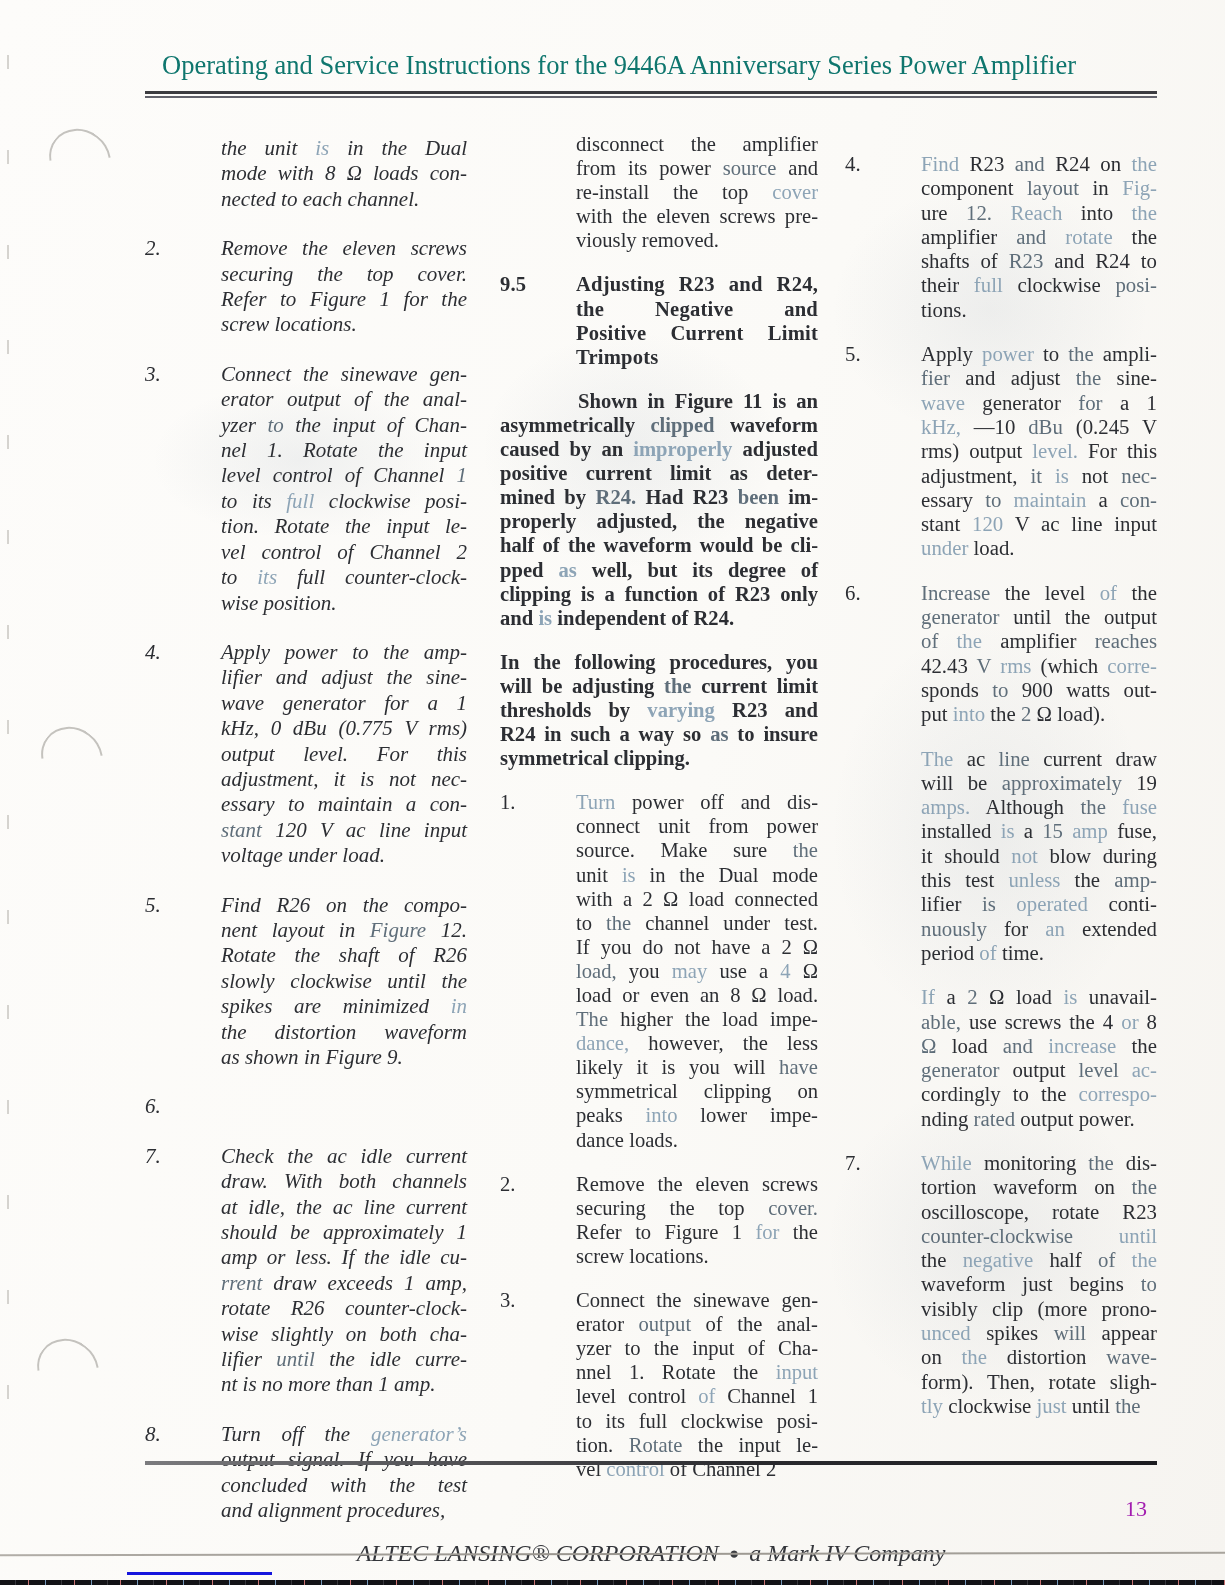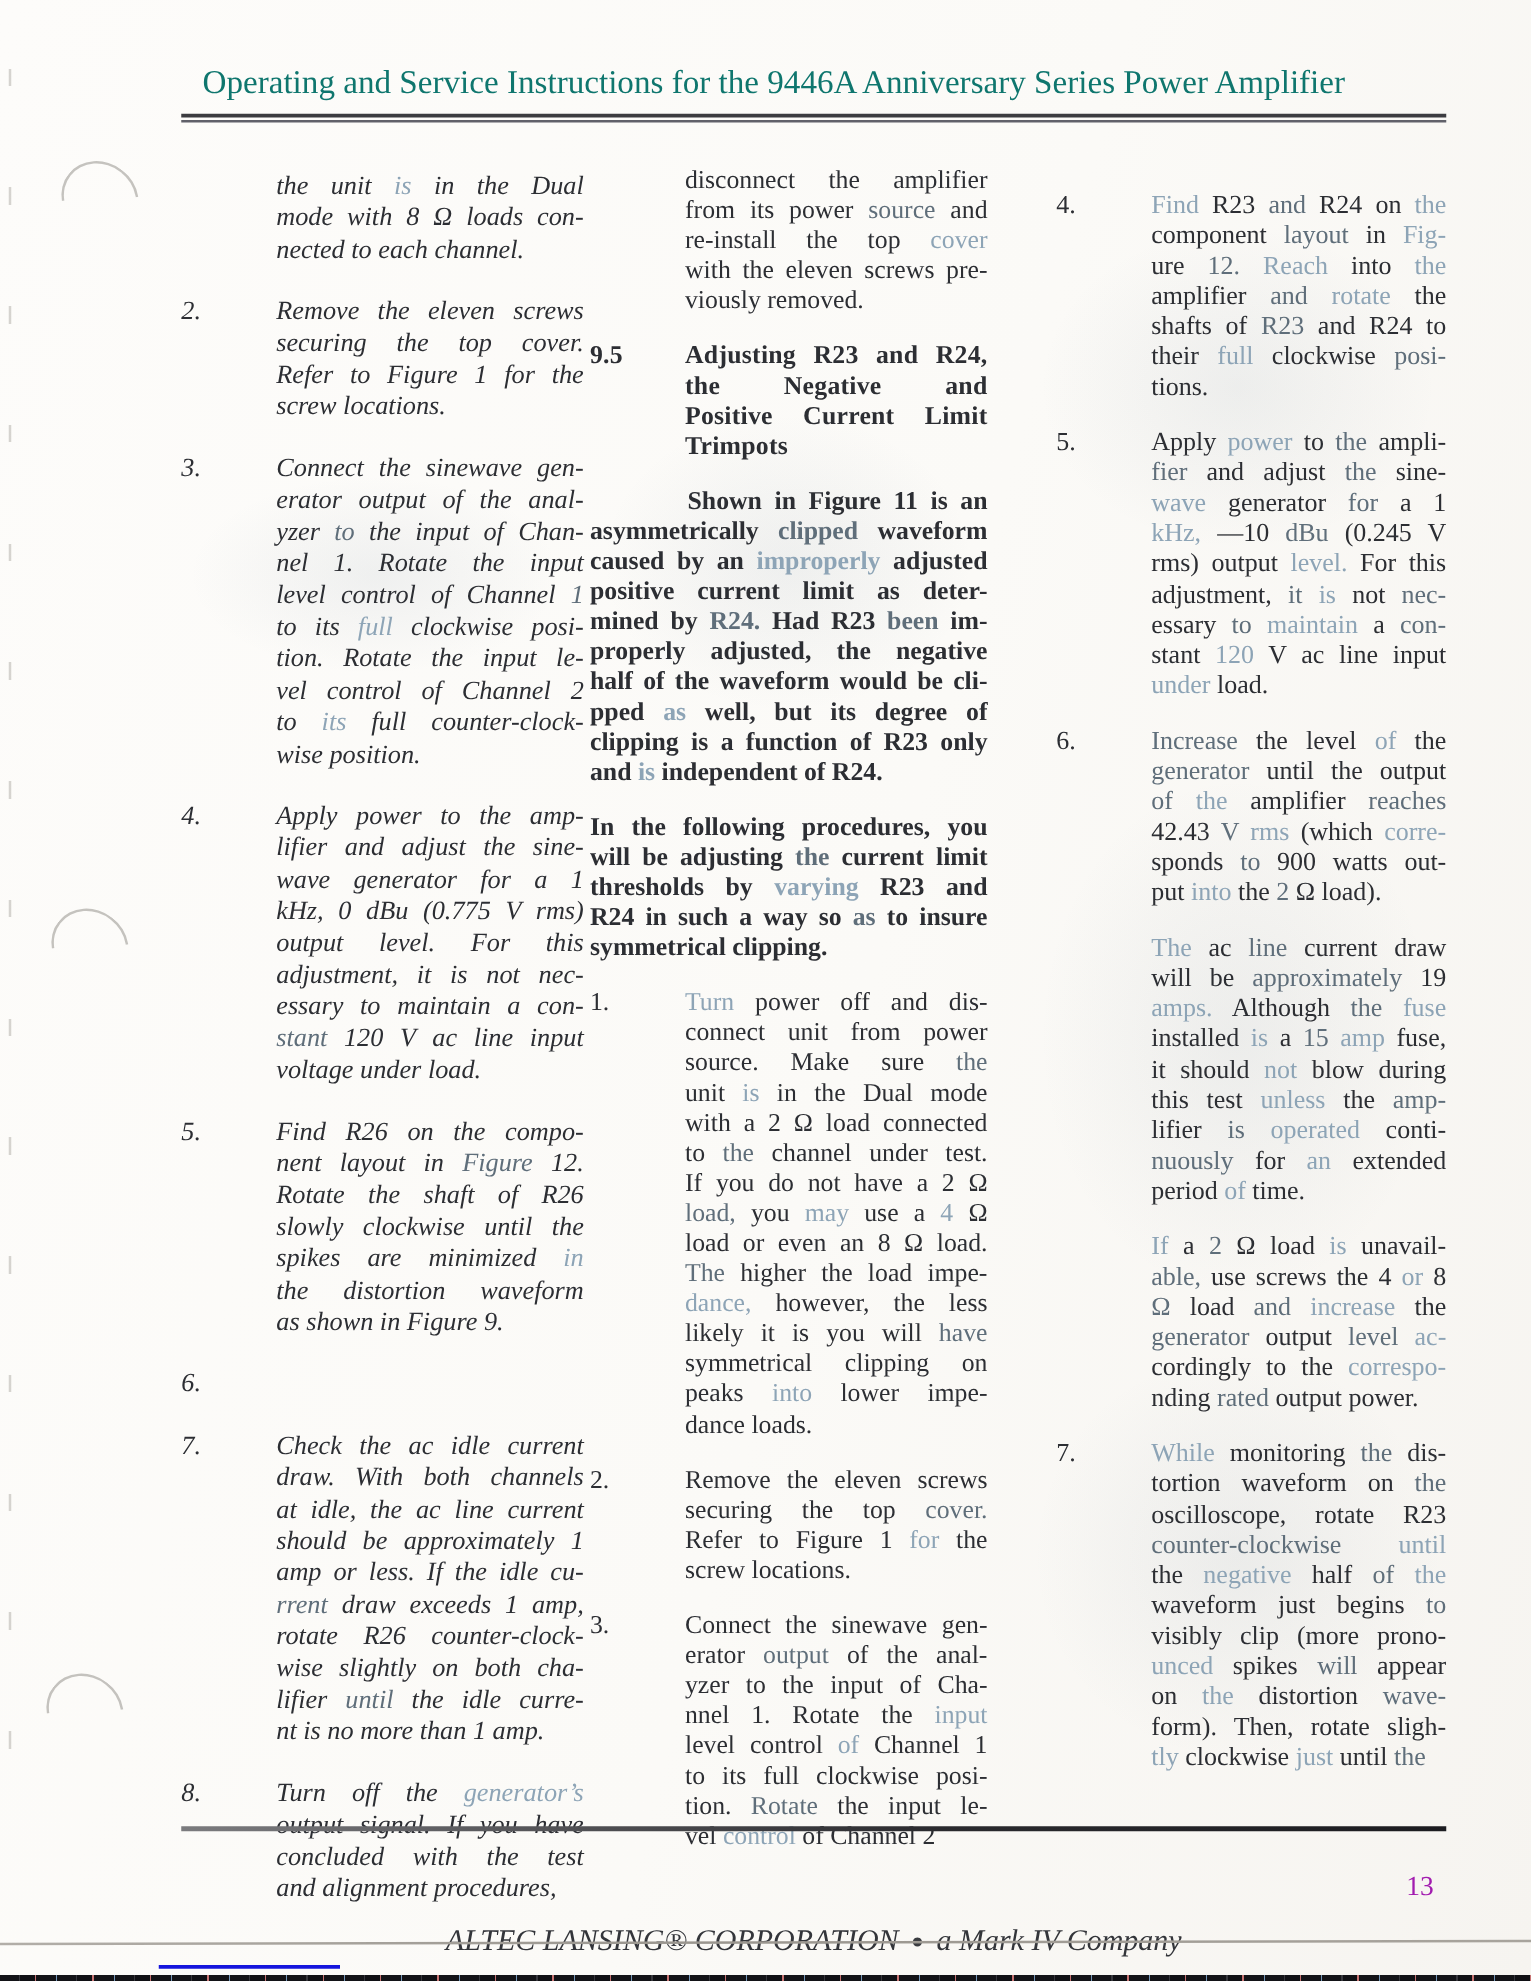--- a/index.html
+++ b/index.html
@@ -14,21 +14,21 @@
     position:absolute;left:150px;top:50px;width:1010px;
     font-size:26.5px;color:#0f766e;white-space:nowrap;margin-left:12px;
   }
   .header-rule{
     position:absolute;left:145px;top:91px;width:1012px;height:7px;
     border-top:3px solid #3c3c40;border-bottom:2px solid #61616a;box-sizing:border-box;
   }
   
   .column{position:absolute;top:112px;}
   #col1{left:145px;width:322px;}
-  #col2{left:472px;width:318px;}
+  #col2{left:500px;width:318px;}
   #col3{left:845px;width:312px;}
   .block{display:flex;}
   #col1 .block{margin-top:24px;}
   #col2 .block{margin-top:20px;}
   #col3 .block{margin-top:20px;}
   .column .block:first-child, .block.attach{margin-top:0;}
   .block.full{display:block;font-weight:bold;}
   .num{flex:0 0 76px;width:76px;}
   .body{flex:1 1 auto;min-width:0;}
   .line{text-align:justify;text-align-last:justify;white-space:nowrap;}

